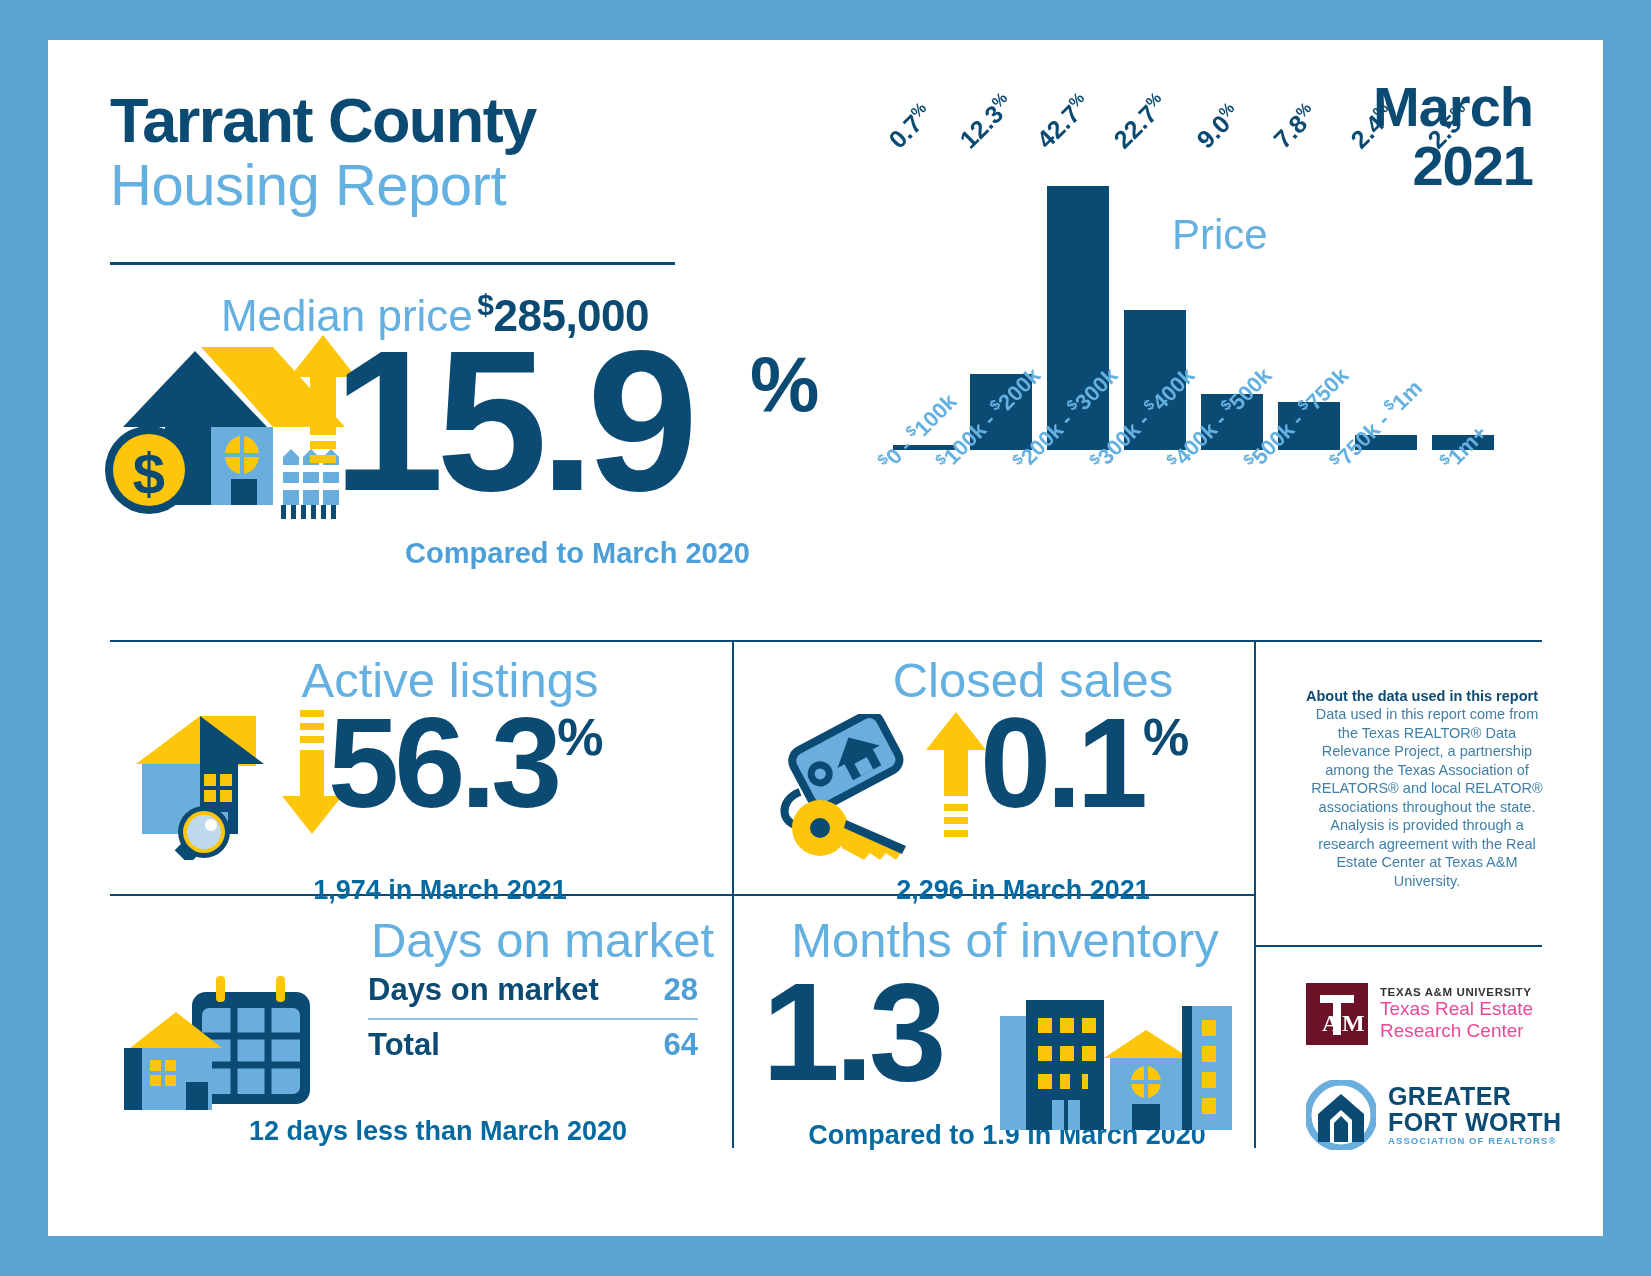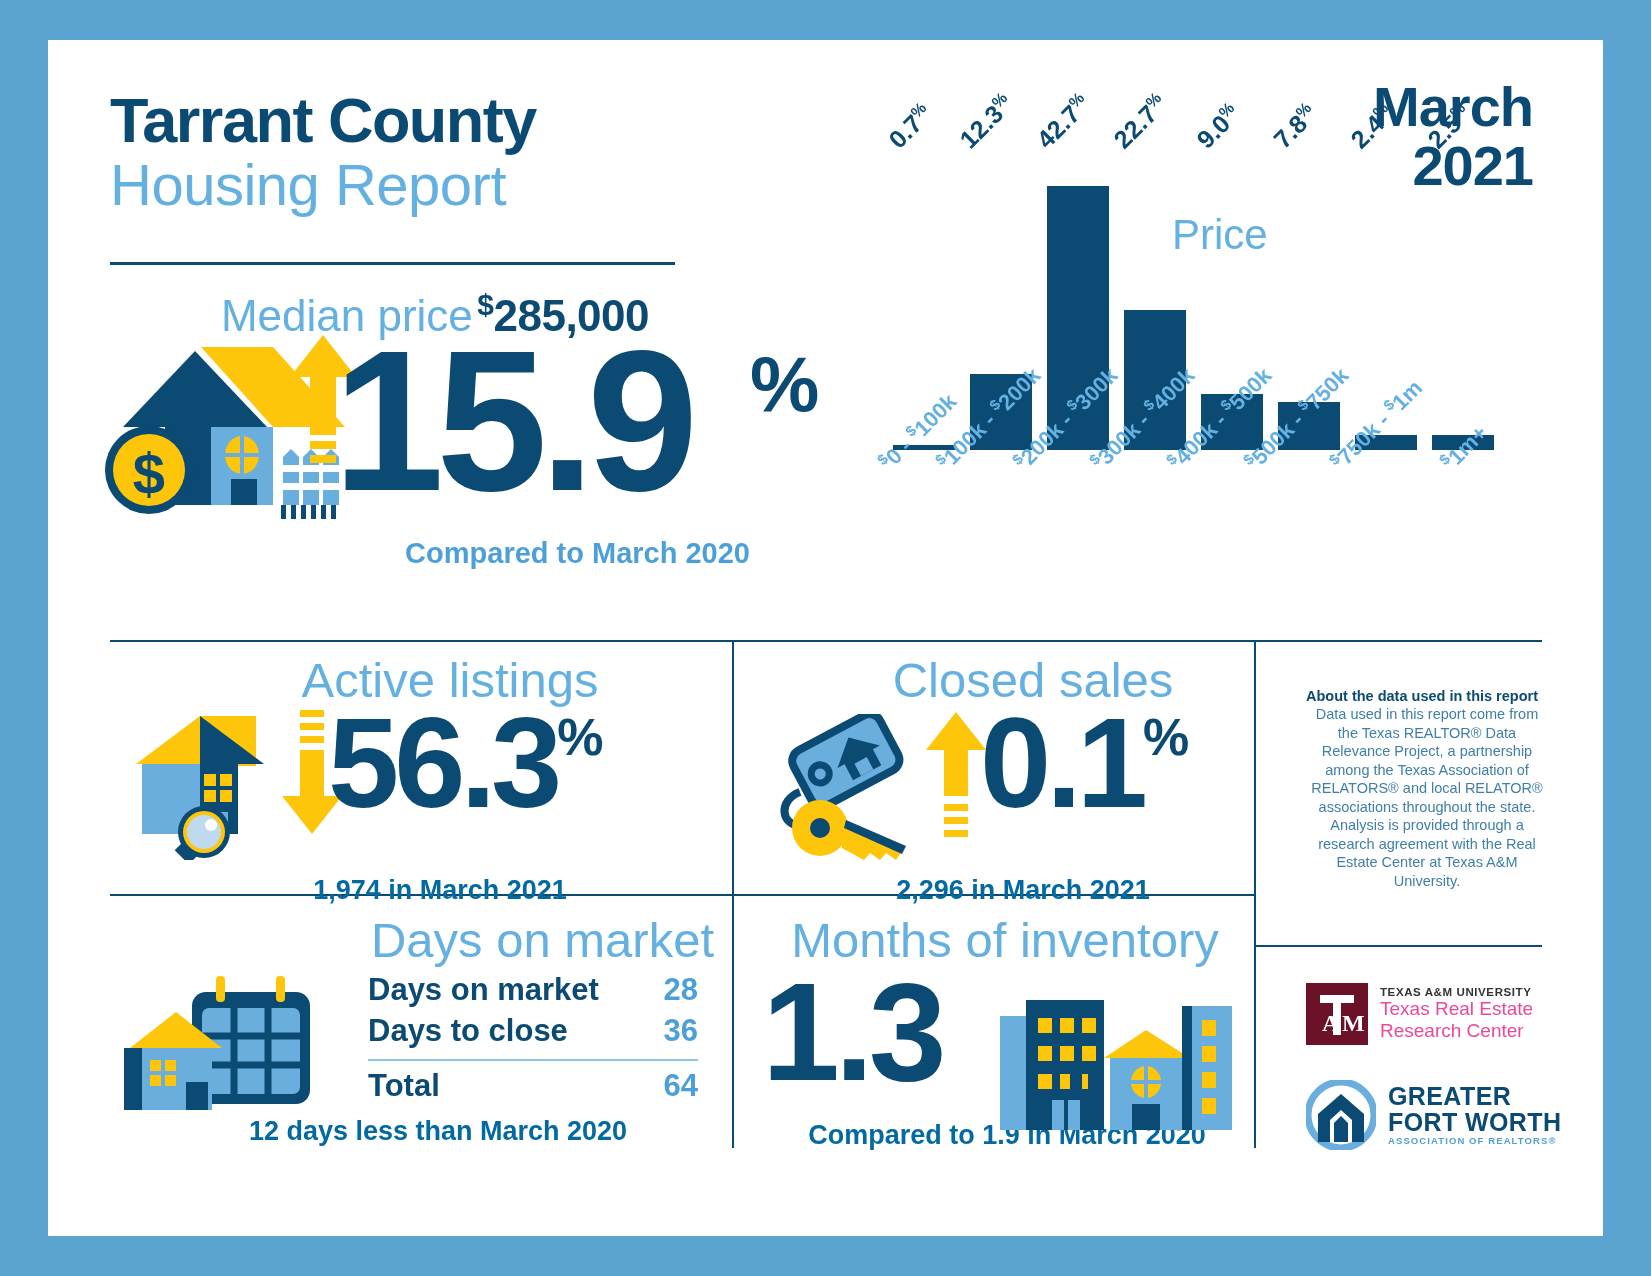--- a/index.html
+++ b/index.html
@@ -345,24 +345,20 @@
             <rect x="45" y="90" width="11" height="11"></rect>
           <rect x="30" y="105" width="11" height="11"></rect>
             <rect x="45" y="105" width="11" height="11"></rect>
         </g>
         <rect x="66" y="112" width="22" height="28" fill="#0b4a72"></rect>
       </svg>
       <div class="dom-table" style="position:absolute;left:258px;top:2px;">
         <div class="dom-row">
           <span>Days on market</span>
           <span class="dom-num">28</span>
-        </div>
-        <div class="dom-row">
-          <span>Days to close</span>
-          <span class="dom-num">36</span>
         </div>
         <div class="dom-sep"></div>
         <div class="dom-row">
           <span>Total</span>
           <span class="dom-num">64</span>
         </div>
       </div>
     </div>
     <div class="panel-foot" style="margin-top:-12px;margin-left:36px;">12 days less than March 2020</div>
   </div>

